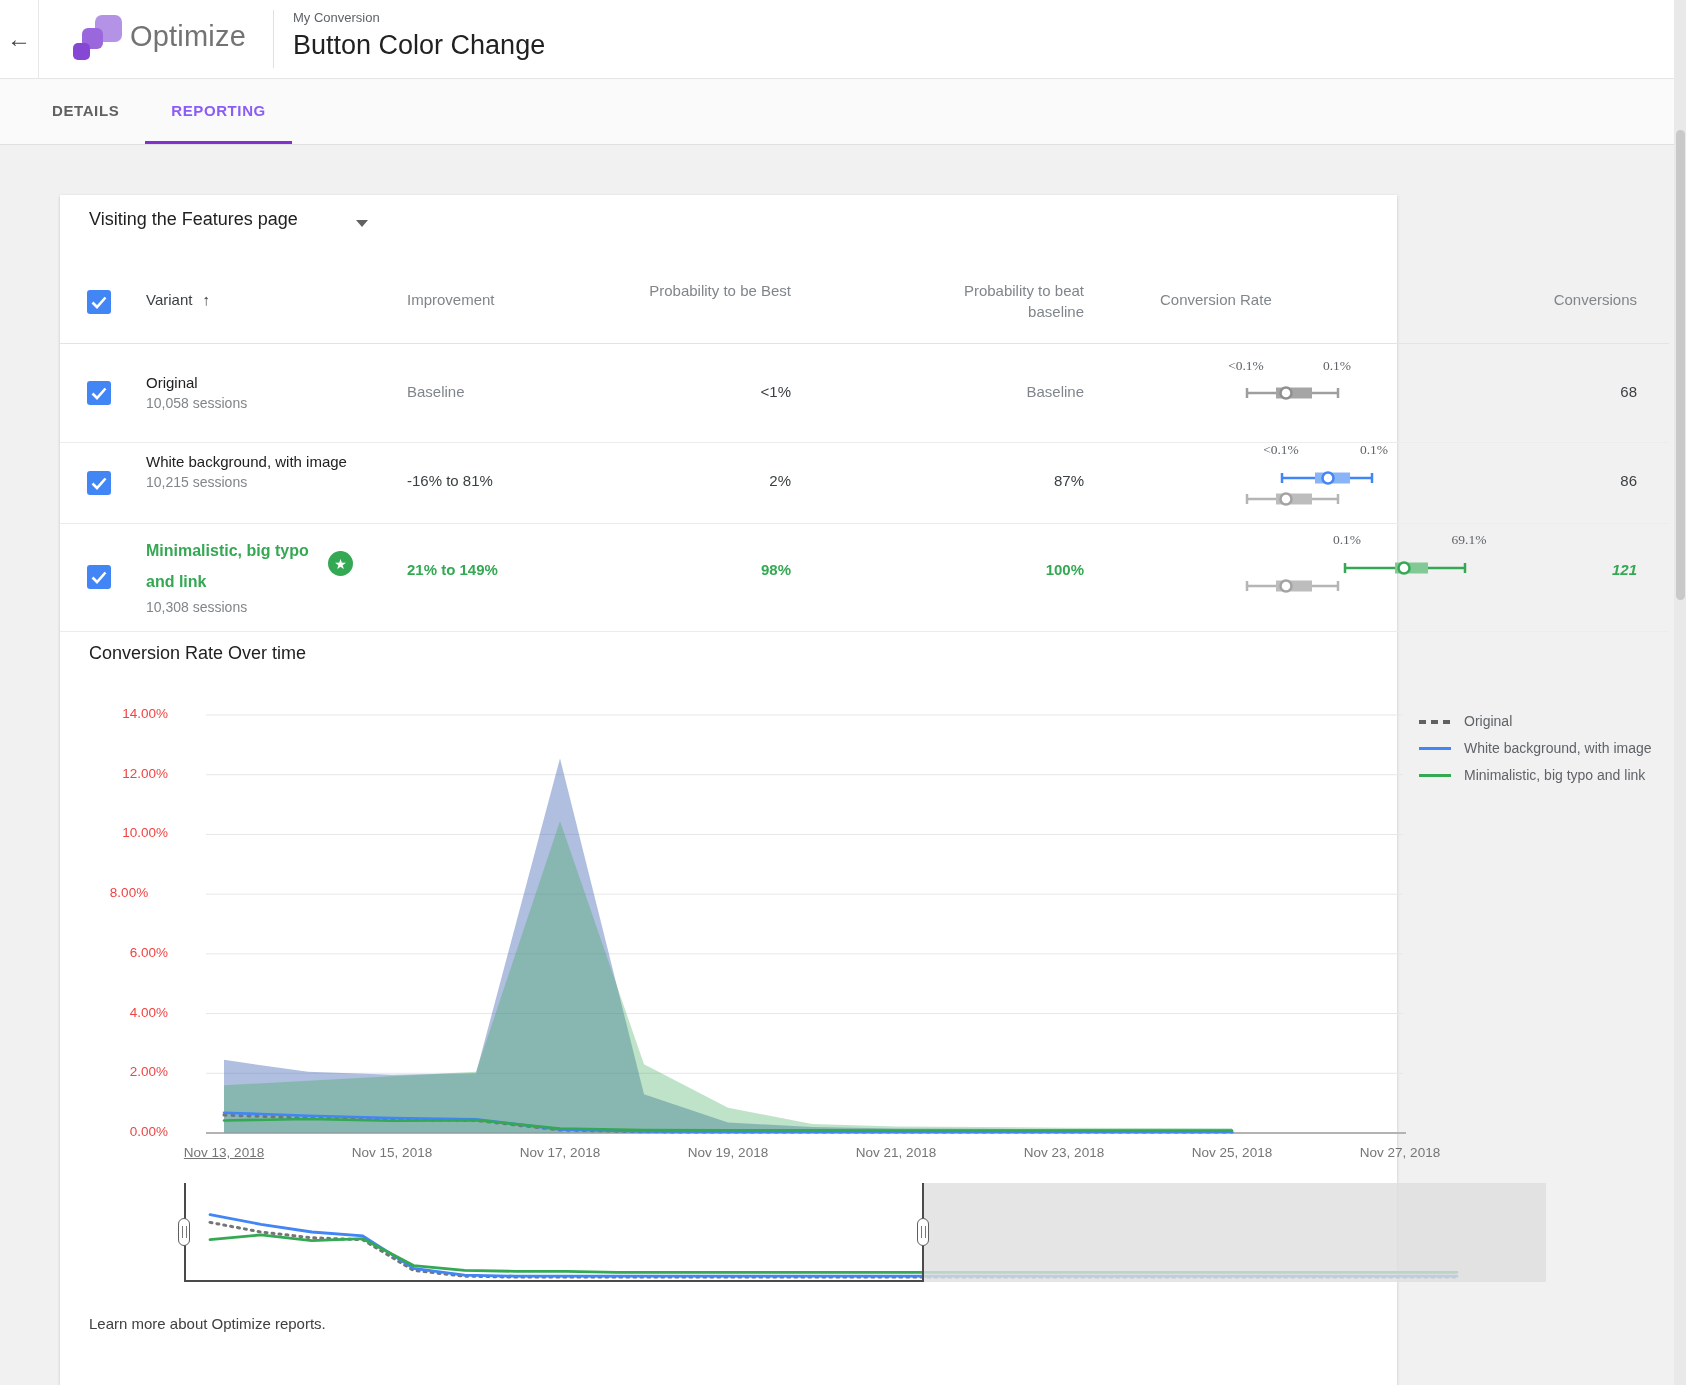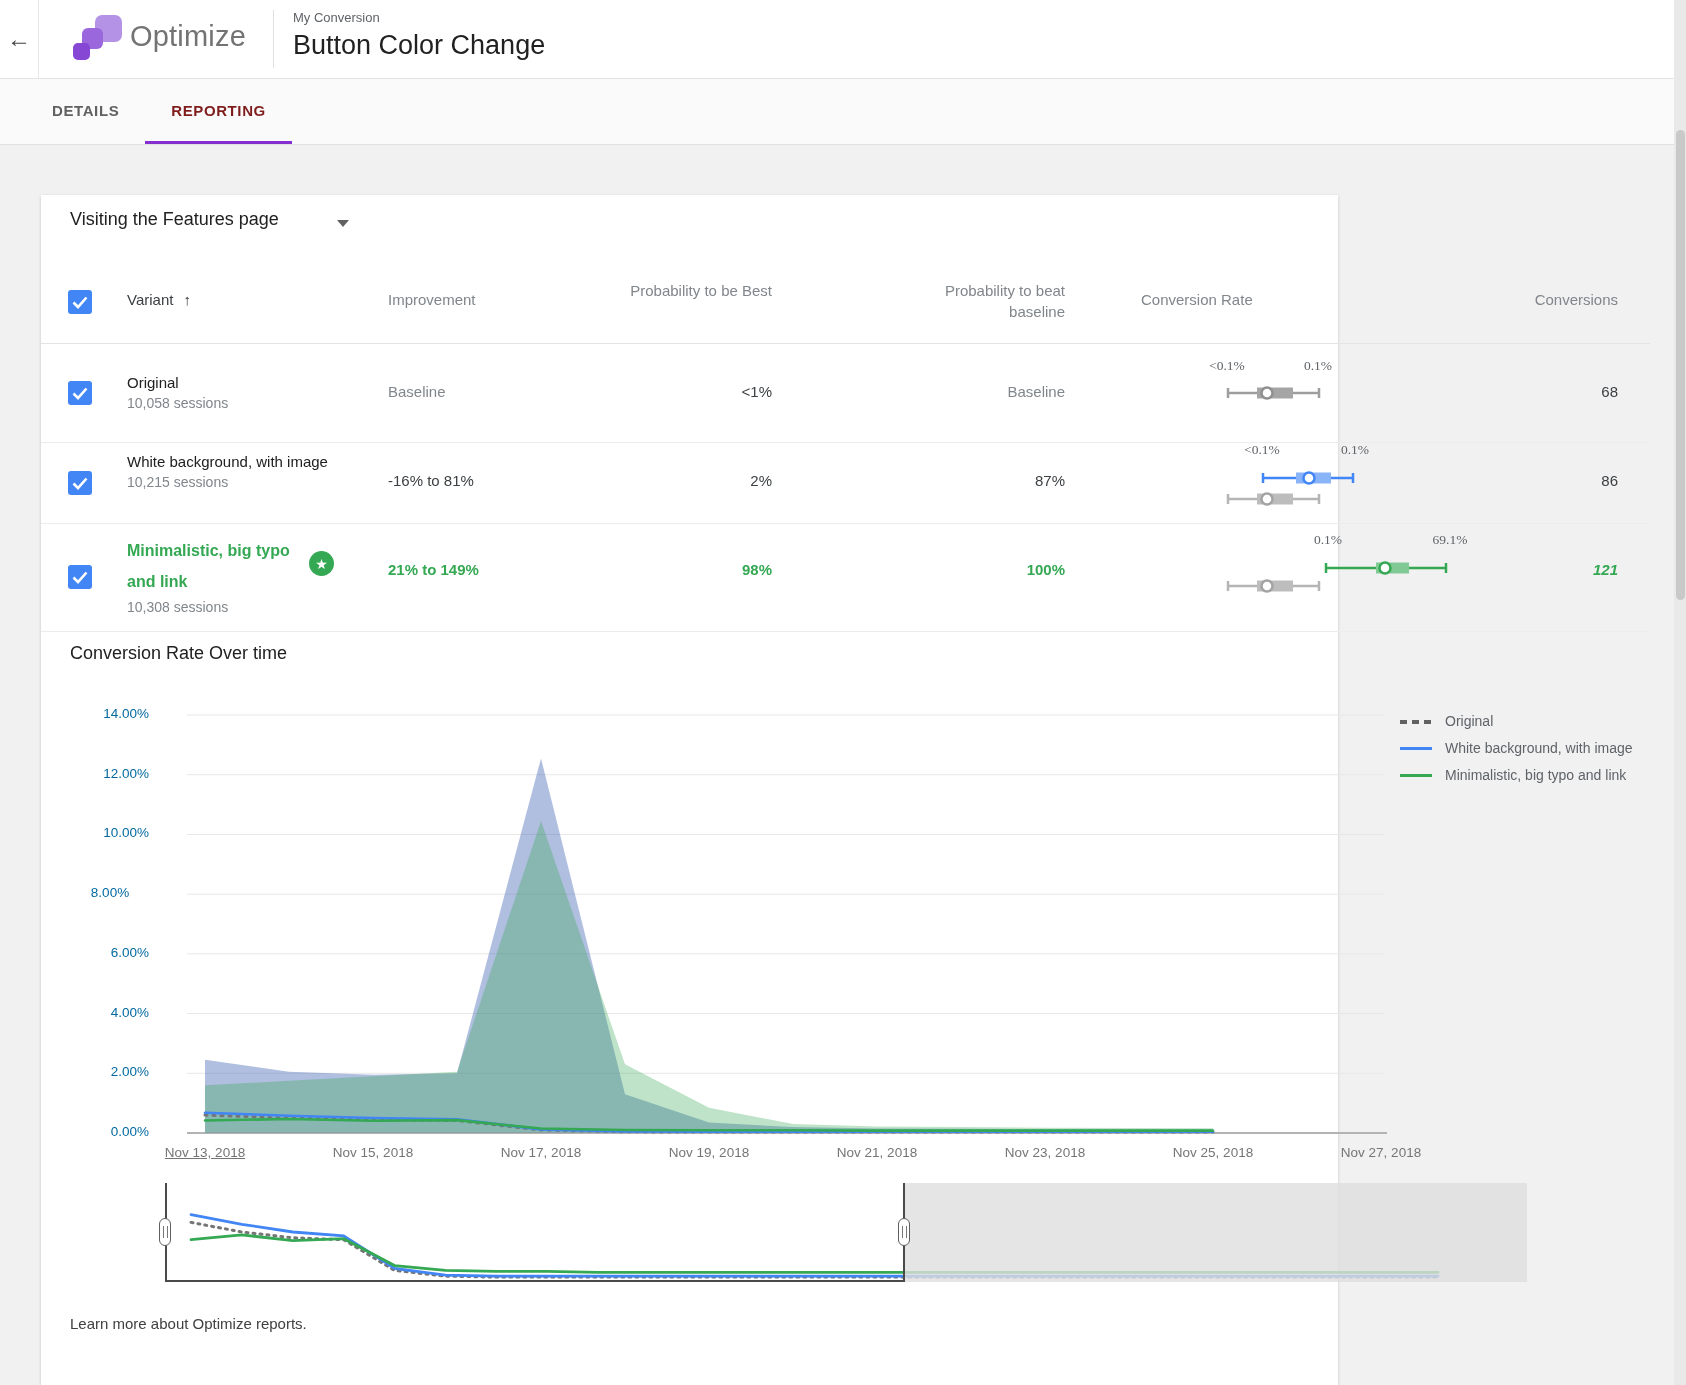--- a/index.html
+++ b/index.html
@@ -14,23 +14,23 @@
   .appbar{position:absolute;left:0;top:0;width:1686px;height:78px;background:#fff;border-bottom:1px solid #e5e5e5;}
   .back-strip{position:absolute;left:0;top:0;width:38px;height:78px;border-right:1px solid #e8e8e8;display:flex;align-items:center;justify-content:center;}
   .back-arrow{font-size:24px;color:#424242;cursor:pointer;}
   .product-name{position:absolute;left:130px;top:20px;font-size:29px;color:#737373;letter-spacing:.2px;}
   .hdr-divider{position:absolute;left:273px;top:10px;width:1px;height:58px;background:#e0e0e0;}
   .container-label{position:absolute;left:293px;top:10px;font-size:13px;color:#5f6368;}
   .experiment-title{position:absolute;left:293px;top:30px;font-size:27px;color:#212121;}
   
   .tabbar{position:absolute;left:0;top:79px;width:1686px;height:66px;background:#fafafa;border-bottom:1px solid #e0e0e0;display:flex;align-items:stretch;padding-left:26px;box-sizing:border-box;}
   .tab{display:flex;align-items:center;padding:0 26px;font-size:15px;letter-spacing:.6px;color:#616161;font-weight:700;cursor:pointer;border-bottom:3px solid transparent;box-sizing:border-box;}
-  .tab.active{color:#7f1d1d;border-bottom-color:#8430ce;}
-  
-  .card{position:absolute;left:41px;top:195px;width:1297px;height:1190px;background:#fff;box-shadow:0 1px 3px rgba(0,0,0,.18);}
+  .tab.active{color:#8b5cf6;border-bottom-color:#8430ce;}
+  
+  .card{position:absolute;left:60px;top:195px;width:1297px;height:1190px;background:#fff;box-shadow:0 1px 3px rgba(0,0,0,.18);padding-left:40px;}
   .objective{position:absolute;left:29px;top:14px;height:30px;font-size:18px;color:#212121;cursor:pointer;}
   .caret-down{position:absolute;left:296px;top:25px;width:0;height:0;border-left:6px solid transparent;border-right:6px solid transparent;border-top:7px solid #616161;}
   
   .trow{position:absolute;left:0;width:1609px;}
   .thead{top:65px;height:83px;border-bottom:1px solid #e4e4e4;color:#80868b;font-size:15px;}
   .r1{top:149px;height:98px;border-bottom:1px solid #ececec;}
   .r2{top:247px;height:81px;border-bottom:1px solid #ececec;}
   .r3{top:328px;height:108px;border-bottom:1px solid #ececec;}
   .cb{position:absolute;left:27px;width:24px;height:24px;background:#4285f4;border-radius:3px;cursor:pointer;}
   .cb svg{display:block;}
@@ -40,21 +40,21 @@
   .col-pbest{position:absolute;left:531px;width:200px;text-align:right;font-size:15px;}
   .col-pbeat{position:absolute;left:824px;width:200px;text-align:right;font-size:15px;}
   .col-conv{position:absolute;left:1377px;width:200px;text-align:right;font-size:15px;}
   .gray{color:#80868b;} .dark{color:#3c4043;}
   .ci-label{position:absolute;width:70px;text-align:center;font-size:13.5px;color:#5f6368;font-family:Liberation Serif, serif;}
   .leader-name{font-size:16px;line-height:31px;font-weight:700;color:#34a853;}
   .star-badge{position:absolute;left:268px;width:25px;height:25px;border-radius:50%;background:#34a853;color:#fff;display:flex;align-items:center;justify-content:center;font-size:14px;}
   .gval{font-weight:700;font-size:15px;color:#34a853;}
   
   .chart-title{position:absolute;left:29px;top:448px;font-size:18px;color:#212121;}
-  .ylab{position:absolute;width:78px;text-align:right;font-size:13.5px;color:#0369a1;}
+  .ylab{position:absolute;width:78px;text-align:right;font-size:13.5px;color:#ef4444;}
   .xlab{position:absolute;width:130px;text-align:center;font-size:13.5px;color:#757575;}
   .legend{position:absolute;left:1359px;top:516px;width:250px;font-size:14px;color:#5f6368;}
   .lg-entry{display:flex;margin-bottom:6px;}
   .lg-swatch{width:32px;flex:0 0 32px;margin-right:13px;margin-top:9px;height:3px;}
   .lg-dash{background:repeating-linear-gradient(90deg,#616161 0 7px,transparent 7px 12px);height:4px;}
   .lg-blue{background:#4285f4;}
   .lg-green{background:#34a853;}
   .lg-text{line-height:21px;}
   
   .slider{position:absolute;left:124px;top:988px;width:1362px;height:99px;}

